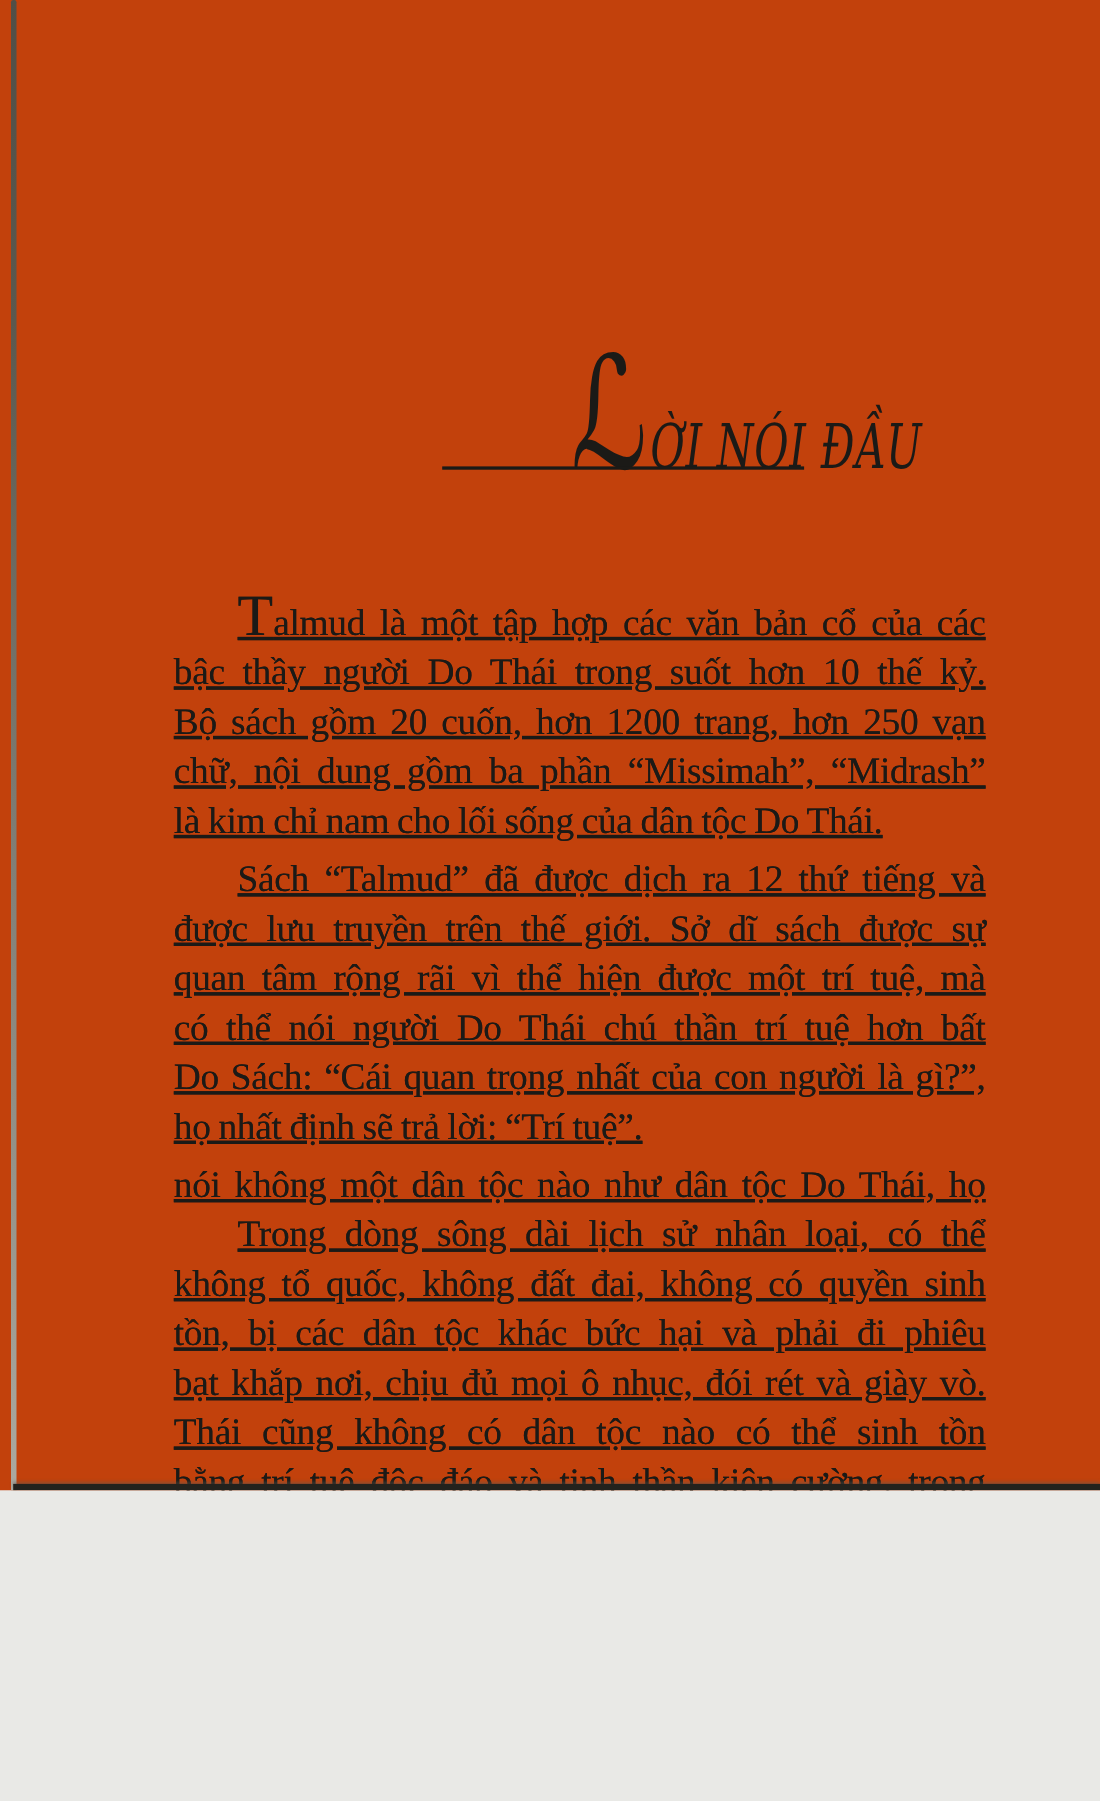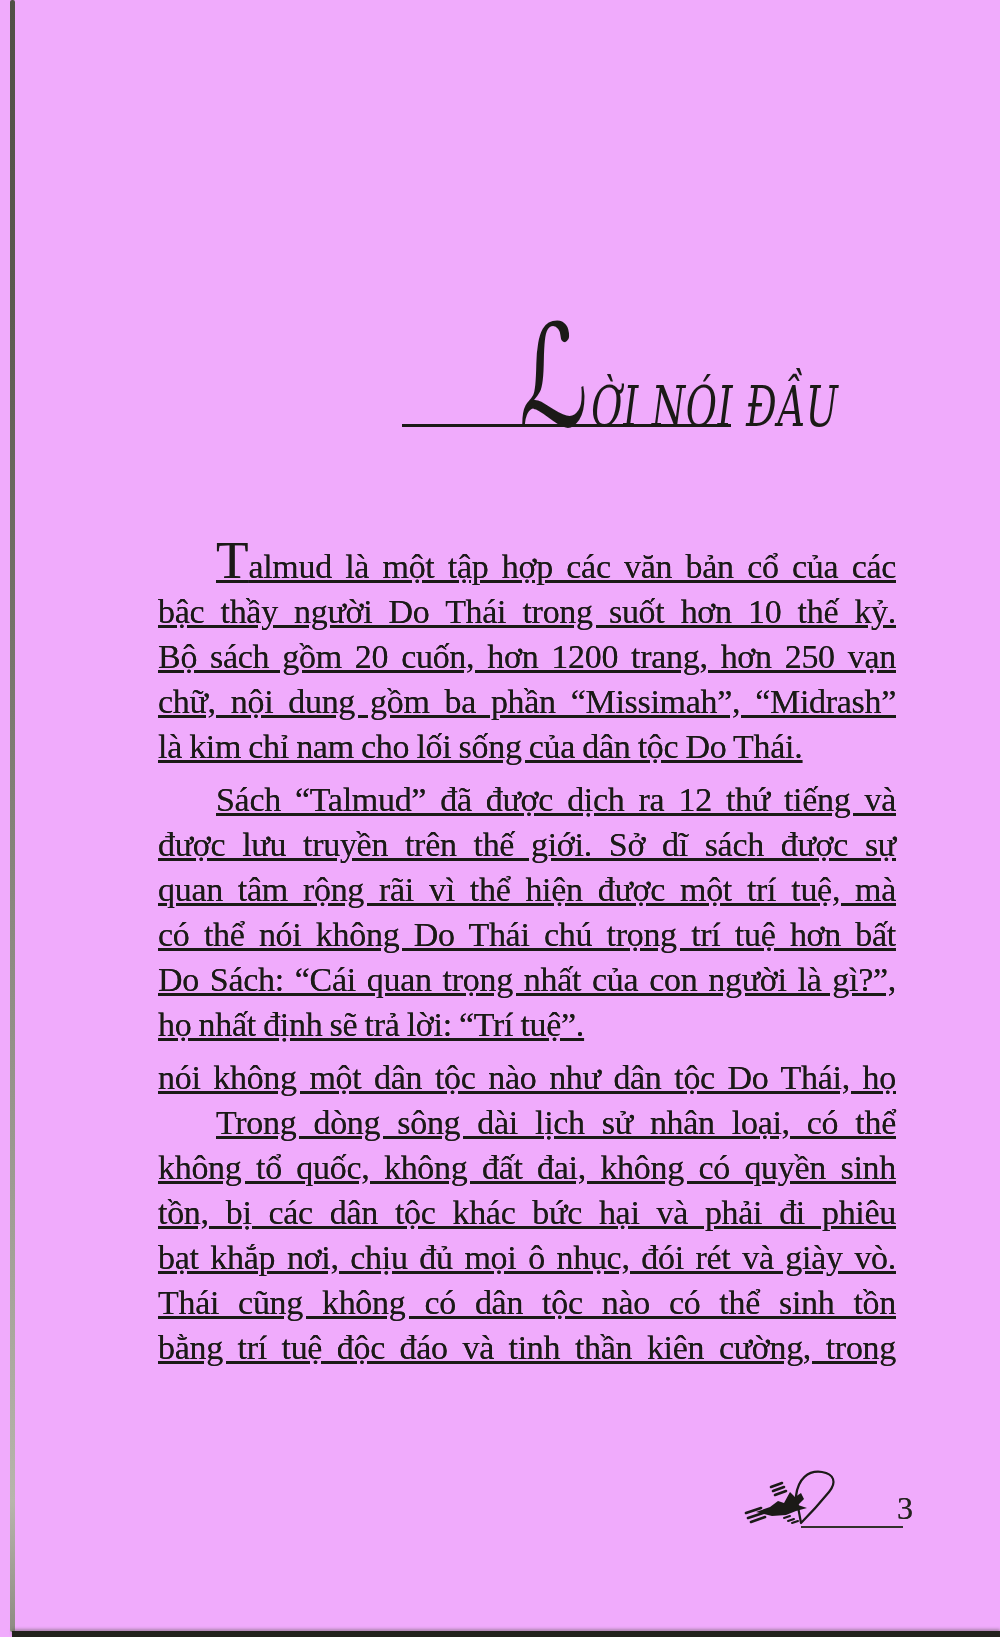--- a/index.html
+++ b/index.html
@@ -1,19 +1,19 @@
 <!DOCTYPE html>
 <html><head>
 <meta charset="utf-8">
 <style>
   html,body{margin:0;padding:0;background:#e9e9e6;}
   .page{
     position:relative;
-    width:1000px;height:1637px;
-    background:#f0abfc;
+    width:1000px;height:1355px;
+    background:#c2410c;
     overflow:hidden;
     font-family:"Liberation Serif", serif;
     color:#1b1a17;
   }
   
   .spine-line{
     position:absolute;left:10px;top:0;width:5px;height:1632px;
     background:linear-gradient(180deg,#514f47 0%,#5b594f 18%,#7d7b72 45%,#9a988f 70%,#b7b5ac 92%,#8d8b82 100%);
     border-radius:2px;
   }
@@ -89,21 +89,21 @@
         <div class="line indent"><span class="dropcap">T</span>almud là một tập hợp các văn bản cổ của các</div>
         <div class="line">bậc thầy người Do Thái trong suốt hơn 10 thế kỷ.</div>
         <div class="line">Bộ sách gồm 20 cuốn, hơn 1200 trang, hơn 250 vạn</div>
         <div class="line">chữ, nội dung gồm ba phần “Missimah”, “Midrash”</div>
         <div class="line lastleft">là kim chỉ nam cho lối sống của dân tộc Do Thái.</div>
       </div>
       <div class="para">
         <div class="line indent">Sách “Talmud” đã được dịch ra 12 thứ tiếng và</div>
         <div class="line">được lưu truyền trên thế giới. Sở dĩ sách được sự</div>
         <div class="line">quan tâm rộng rãi vì thể hiện được một trí tuệ, mà</div>
-        <div class="line">có thể nói không Do Thái chú trọng trí tuệ hơn bất</div>
+        <div class="line">có thể nói người Do Thái chú thần trí tuệ hơn bất</div>
         <div class="line">Do Sách: “Cái quan trọng nhất của con người là gì?”,</div>
         <div class="line lastleft">họ nhất định sẽ trả lời: “Trí tuệ”.</div>
       </div>
       <div class="para">
         <div class="line">nói không một dân tộc nào như dân tộc Do Thái, họ</div>
         <div class="line indent">Trong dòng sông dài lịch sử nhân loại, có thể</div>
         <div class="line">không tổ quốc, không đất đai, không có quyền sinh</div>
         <div class="line">tồn, bị các dân tộc khác bức hại và phải đi phiêu</div>
         <div class="line">bạt khắp nơi, chịu đủ mọi ô nhục, đói rét và giày vò.</div>
         <div class="line">Thái cũng không có dân tộc nào có thể sinh tồn</div>

